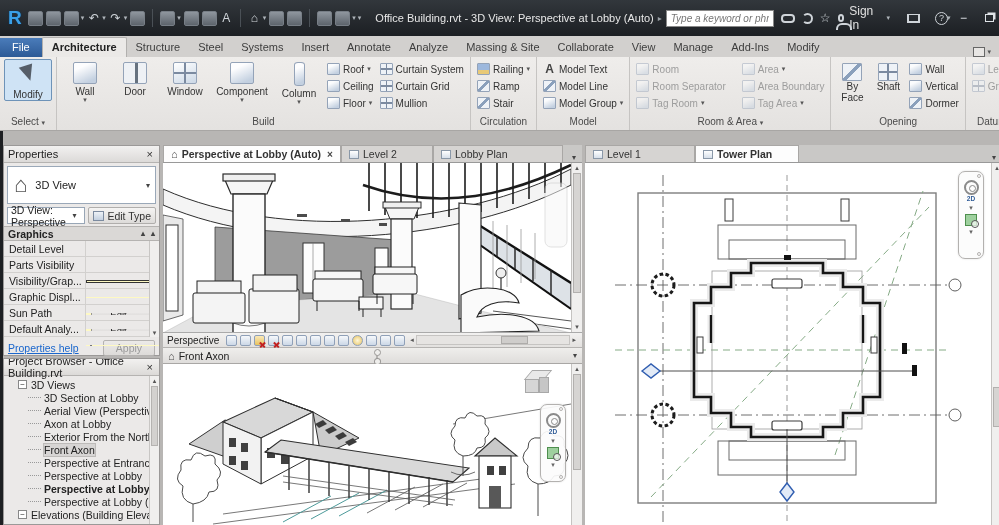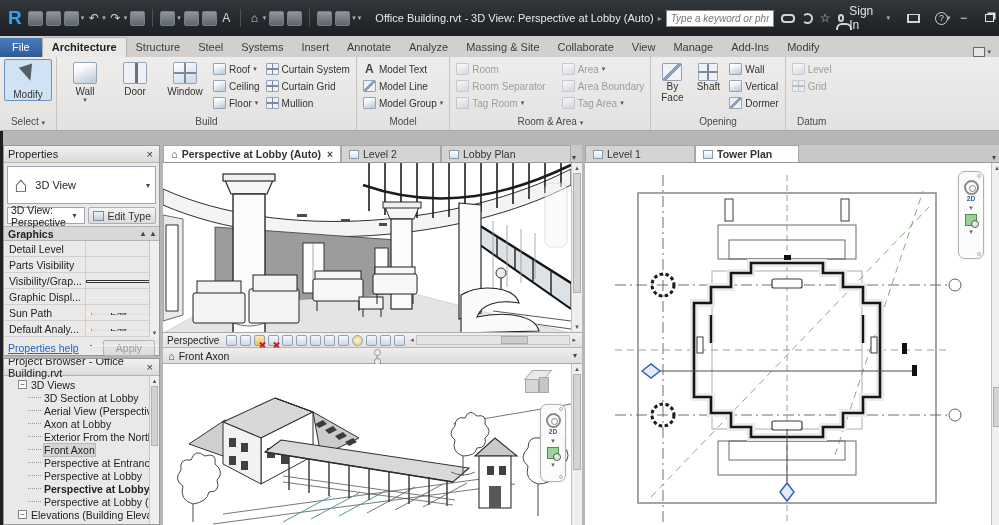--- a/index.html
+++ b/index.html
@@ -301,20 +301,30 @@
             <span class="bcaret">▾</span>
           </div>
         <div class="bigbtn">
             <span class="ri door"></span>
             <span class="lbl">Door</span>
           </div>
         <div class="bigbtn">
             <span class="ri window"></span>
             <span class="lbl">Window</span>
           </div>
+        <div class="bigbtn" style="width:62px">
+            <span class="ri"></span>
+            <span class="lbl">Component</span>
+            <span class="bcaret">▾</span>
+          </div>
+        <div class="bigbtn">
+            <span class="ri column"></span>
+            <span class="lbl">Column</span>
+            <span class="bcaret">▾</span>
+          </div>
         <div class="stack">
           <div class="srow">
               <span class="si"></span>
               <span>Roof</span>
               <span class="scaret">▾</span>
             </div>
           <div class="srow">
               <span class="si"></span>
               <span>Ceiling</span>
             </div>
@@ -335,20 +345,40 @@
             </div>
           <div class="srow">
               <span class="si grid2"></span>
               <span>Mullion</span>
             </div>
         </div>
       </div>
       <div class="plabel">Build</div>
     </div>
 
+    <div class="panel">
+      <div class="pitems">
+        <div class="stack">
+          <div class="srow">
+              <span class="si rail"></span>
+              <span>Railing</span>
+              <span class="scaret">▾</span>
+            </div>
+          <div class="srow">
+              <span class="si diag"></span>
+              <span>Ramp</span>
+            </div>
+          <div class="srow">
+              <span class="si diag"></span>
+              <span>Stair</span>
+            </div>
+        </div>
+      </div>
+      <div class="plabel">Circulation</div>
+    </div>
 
     <div class="panel">
       <div class="pitems">
         <div class="stack">
           <div class="srow">
               <span class="glyphA">A</span>
               <span>Model Text</span>
             </div>
           <div class="srow">
               <span class="si diag"></span>
@@ -566,21 +596,21 @@
       </div>
     </div>
 
     <div class="pane pane-c">
       <div class="vtabs">
         <div class="vtab active">
           <span class="ic">⌂</span>
           <span>Perspective at Lobby (Auto)</span>
           <span class="x">×</span>
         </div>
-        <div class="vtab" style="width:100px">
+        <div class="vtab" style="width:92px">
           <span class="plan-ic"></span>
           <span>Level 2</span>
         </div>
         <div class="vtab" style="width:130px">
           <span class="plan-ic"></span>
           <span>Lobby Plan</span>
         </div>
         <span class="tcaret">▾</span>
       </div>
 

